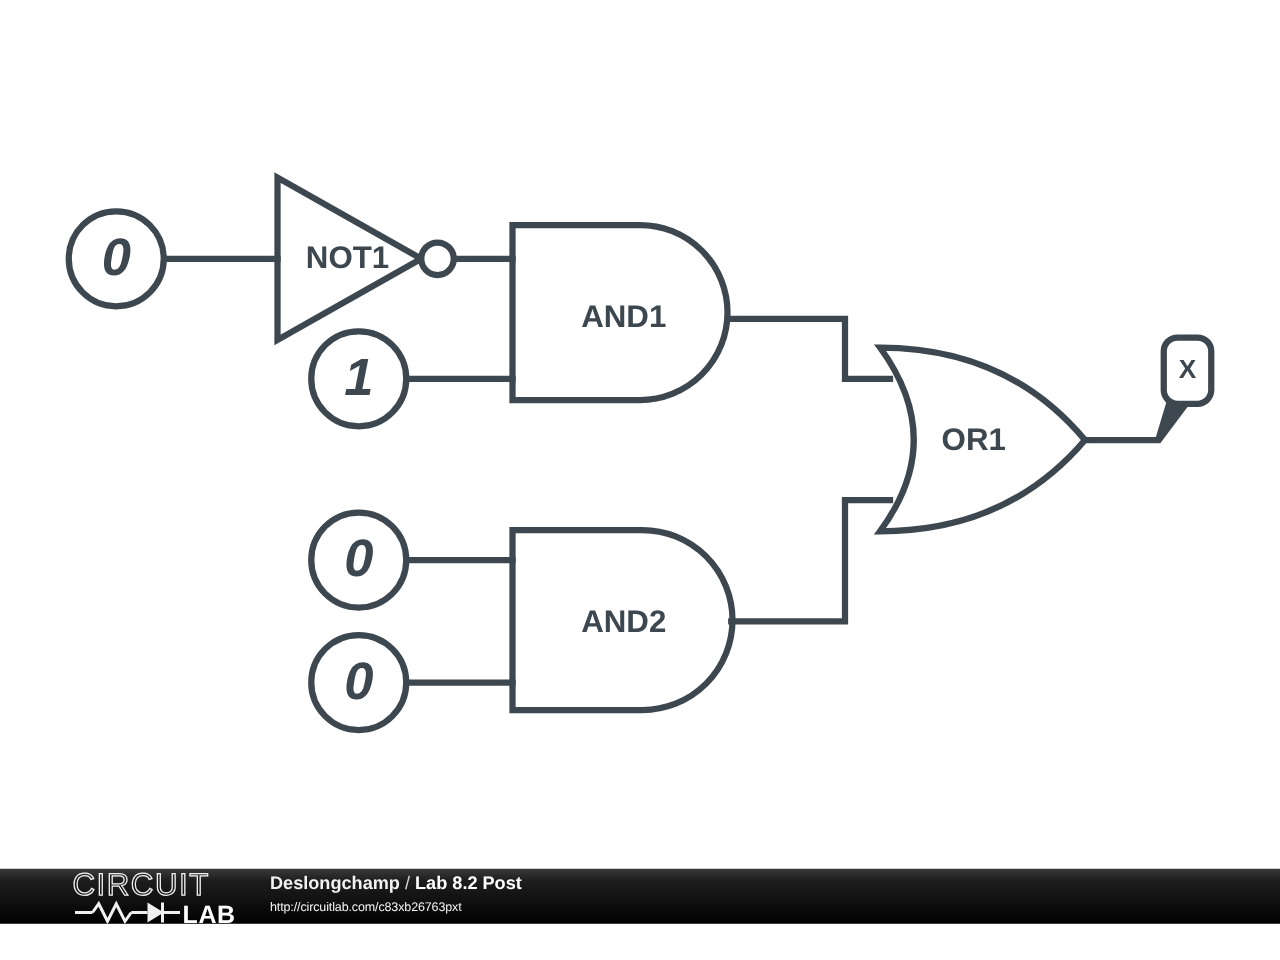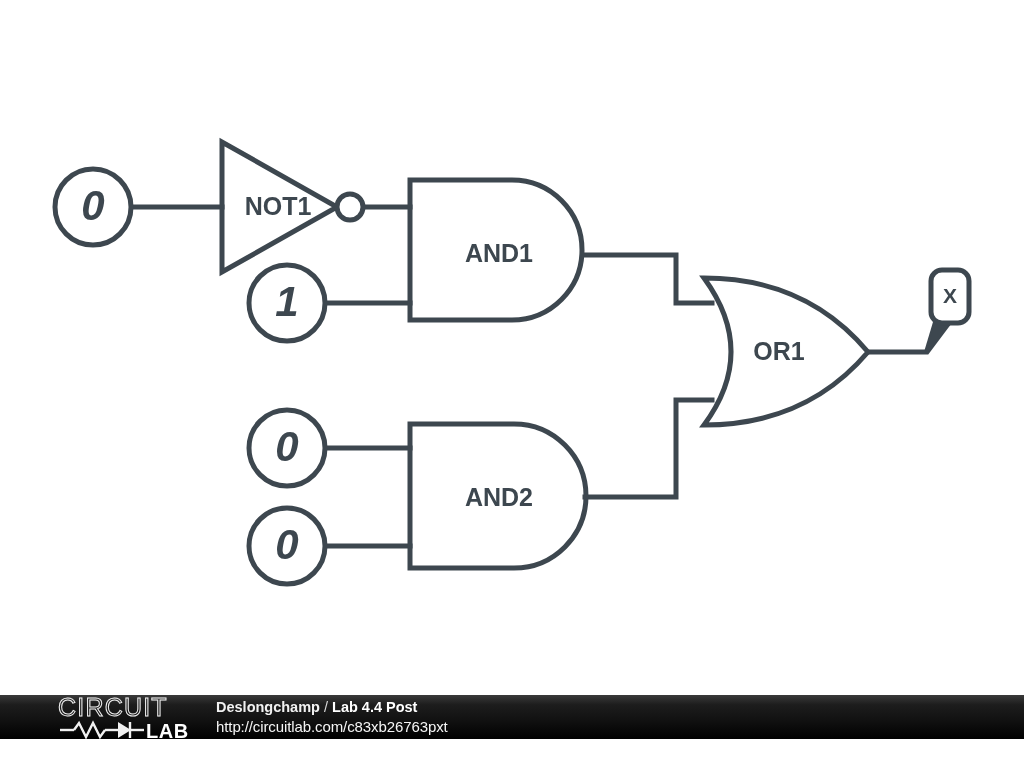--- a/index.html
+++ b/index.html
@@ -107,21 +107,21 @@
     font-size: 14.5px;
     white-space: nowrap;
   }
   .footer-author {
     font-weight: bold;
     color: #f2f2f2;
   }
   .footer-sep { color: #dadada; font-weight: normal; }
   .footer-title { font-weight: bold; color: #ffffff; }
   .footer-line2 {
-    font-size: 15px;
+    font-size: 10px;
     color: #f5f5f5;
     white-space: nowrap;
     letter-spacing: -0.1px;
   }
 </style>
 </head>
 <body>
 
 <div id="canvas-wrap">
   <svg class="schematic" viewBox="0 0 1024 724" xmlns="http://www.w3.org/2000/svg">
@@ -205,18 +205,18 @@
       <line x1="72" y1="33" x2="86" y2="33"></line>
     </g>
     <polygon points="60,25 60,41 73,33" fill="#f0f0f0"></polygon>
     <text x="88" y="41" fill="#ffffff" font-family="Liberation Sans, sans-serif" font-size="20" font-weight="bold" letter-spacing="0.5">LAB</text>
   </svg>
 
   <div id="footer-text">
     <div class="footer-line1">
       <span class="footer-author">Deslongchamp</span>
       <span class="footer-sep">/</span>
-      <span class="footer-title">Lab 4.4 Post</span>
+      <span class="footer-title">Lab 8.2 Post</span>
     </div>
     <div class="footer-line2">http://circuitlab.com/c83xb26763pxt</div>
   </div>
 
 </div>
 
 </body></html>

